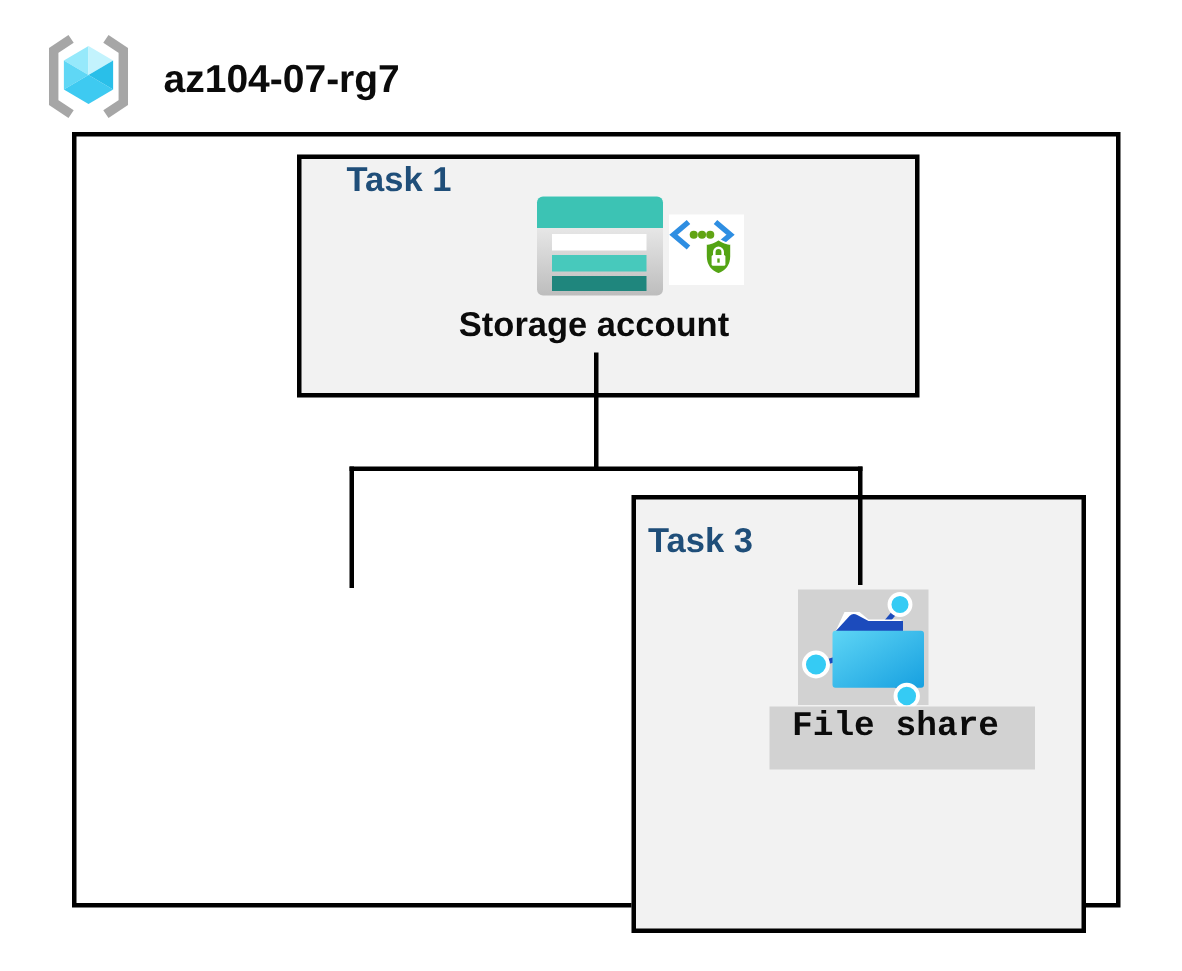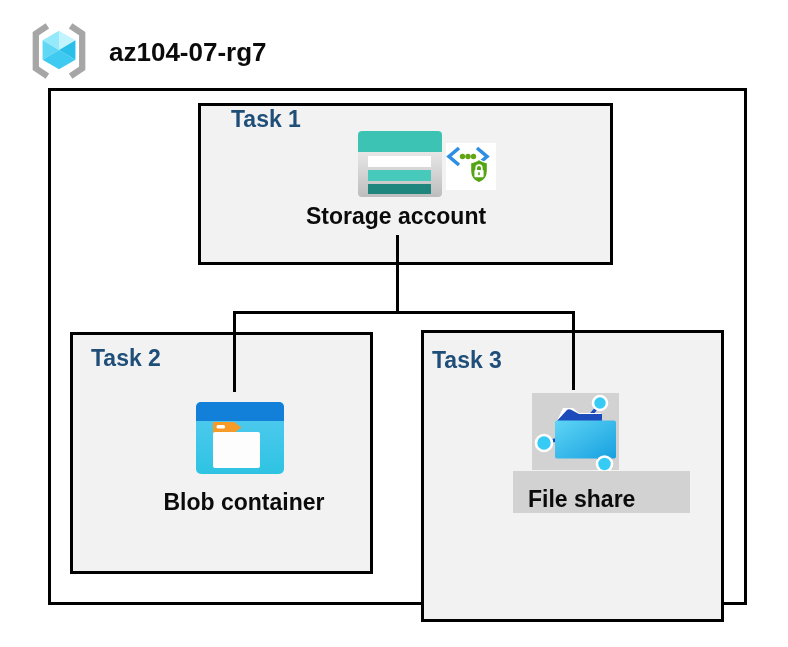--- a/index.html
+++ b/index.html
@@ -32,21 +32,21 @@
     position: absolute; font-size: 23px; font-weight: bold; color: #0b0b0b; white-space: nowrap;
   }
   .centered { transform: translateX(-50%); }
   .connector { position: absolute; background: #000; z-index: 4; }
   #c-mid-v   { left: 396px; top: 235px; width: 3px; height: 79px; }
   #c-branch-h{ left: 233px; top: 311px; width: 342px; height: 3px; }
   #c-left-v  { left: 233px; top: 311px; width: 3px; height: 81px; }
   #c-right-v { left: 572px; top: 311px; width: 3px; height: 79px; }
   .grey-bg { position: absolute; background: #d2d2d2; }
   #fs-icon-bg { left: 108px; top: 60px; width: 87px; height: 77px; }
-  #fs-label-bg { left: 89px; top: 138px; width: 177px; height: 42px; display: flex; align-items: flex-end; }
+  #fs-label-bg { left: 89px; top: 138px; width: 177px; height: 42px; display: flex; align-items: flex-start; font-family: Liberation Mono, monospace; }
   #fs-label-bg .item-label { position: static; padding-left: 15px; }
   svg { display: block; overflow: visible; }
 </style>
 </head>
 <body>
 
 <div class="canvas">
 
   <div class="rg-header">
     <svg width="62" height="58" viewBox="0 0 64 60">
@@ -100,41 +100,20 @@
         <path d="M33 16.5 c2.8 2 5.6 3 8.5 3.2 v8.2 c0 6.6 -4.3 10.4 -8.5 12 c-4.2 -1.6 -8.5 -5.4 -8.5 -12 v-8.2 c2.9 -0.2 5.7 -1.2 8.5 -3.2 z" fill="#54a414" stroke="#ffffff" stroke-width="1.4"></path>
         <path d="M30.2 27 v-2 a2.8 2.8 0 0 1 5.6 0 v2" stroke="#ffffff" stroke-width="1.7" fill="none"></path>
         <rect x="28.4" y="27" width="9.2" height="7.2" rx="1" fill="#ffffff"></rect>
         <rect x="32.2" y="29.3" width="1.6" height="2.8" fill="#54a414"></rect>
       </svg>
     </div>
 
     <div class="item-label centered" style="left:195px; top:97px;text-align:center;">Storage account</div>
   </div>
 
-  <div class="task-box" id="task2">
-    <div class="task-label" style="left:18px; top:10px;">Task 2</div>
-
-    <div class="abs" style="left:123px; top:67px;">
-      <svg width="88" height="72" viewBox="0 0 88 72">
-        <defs>
-          <linearGradient id="bcg" x1="0" y1="0" x2="0" y2="1">
-            <stop offset="0" stop-color="#54cbf1"></stop>
-              <stop offset="1" stop-color="#2fc3e2"></stop>
-          </linearGradient>
-        </defs>
-        <rect width="88" height="72" rx="5" fill="url(#bcg)"></rect>
-        <path d="M0 19 V5 a5 5 0 0 1 5 -5 h78 a5 5 0 0 1 5 5 v14 z" fill="#1280d8"></path>
-        <polygon points="17,20 38,20 45.5,25.5 38,31 17,31" fill="#f79b28"></polygon>
-        <rect x="20.5" y="23" width="8.5" height="3.4" rx="1.5" fill="#ffffff"></rect>
-        <rect x="17" y="30" width="47" height="36" rx="2" fill="#fdfdfd"></rect>
-      </svg>
-    </div>
-
-    <div class="item-label centered" style="left:171px; top:154px;">Blob container</div>
-  </div>
 
   <div class="task-box" id="task3">
     <div class="task-label" style="left:8px; top:14px;">Task 3</div>
 
     <div class="grey-bg" id="fs-icon-bg">
       <svg width="87" height="77" viewBox="0 0 87 77">
         <defs>
           <linearGradient id="fsg" x1="0" y1="0" x2="1" y2="1">
             <stop offset="0" stop-color="#5ed5f5"></stop>
               <stop offset="1" stop-color="#17a0e0"></stop>

